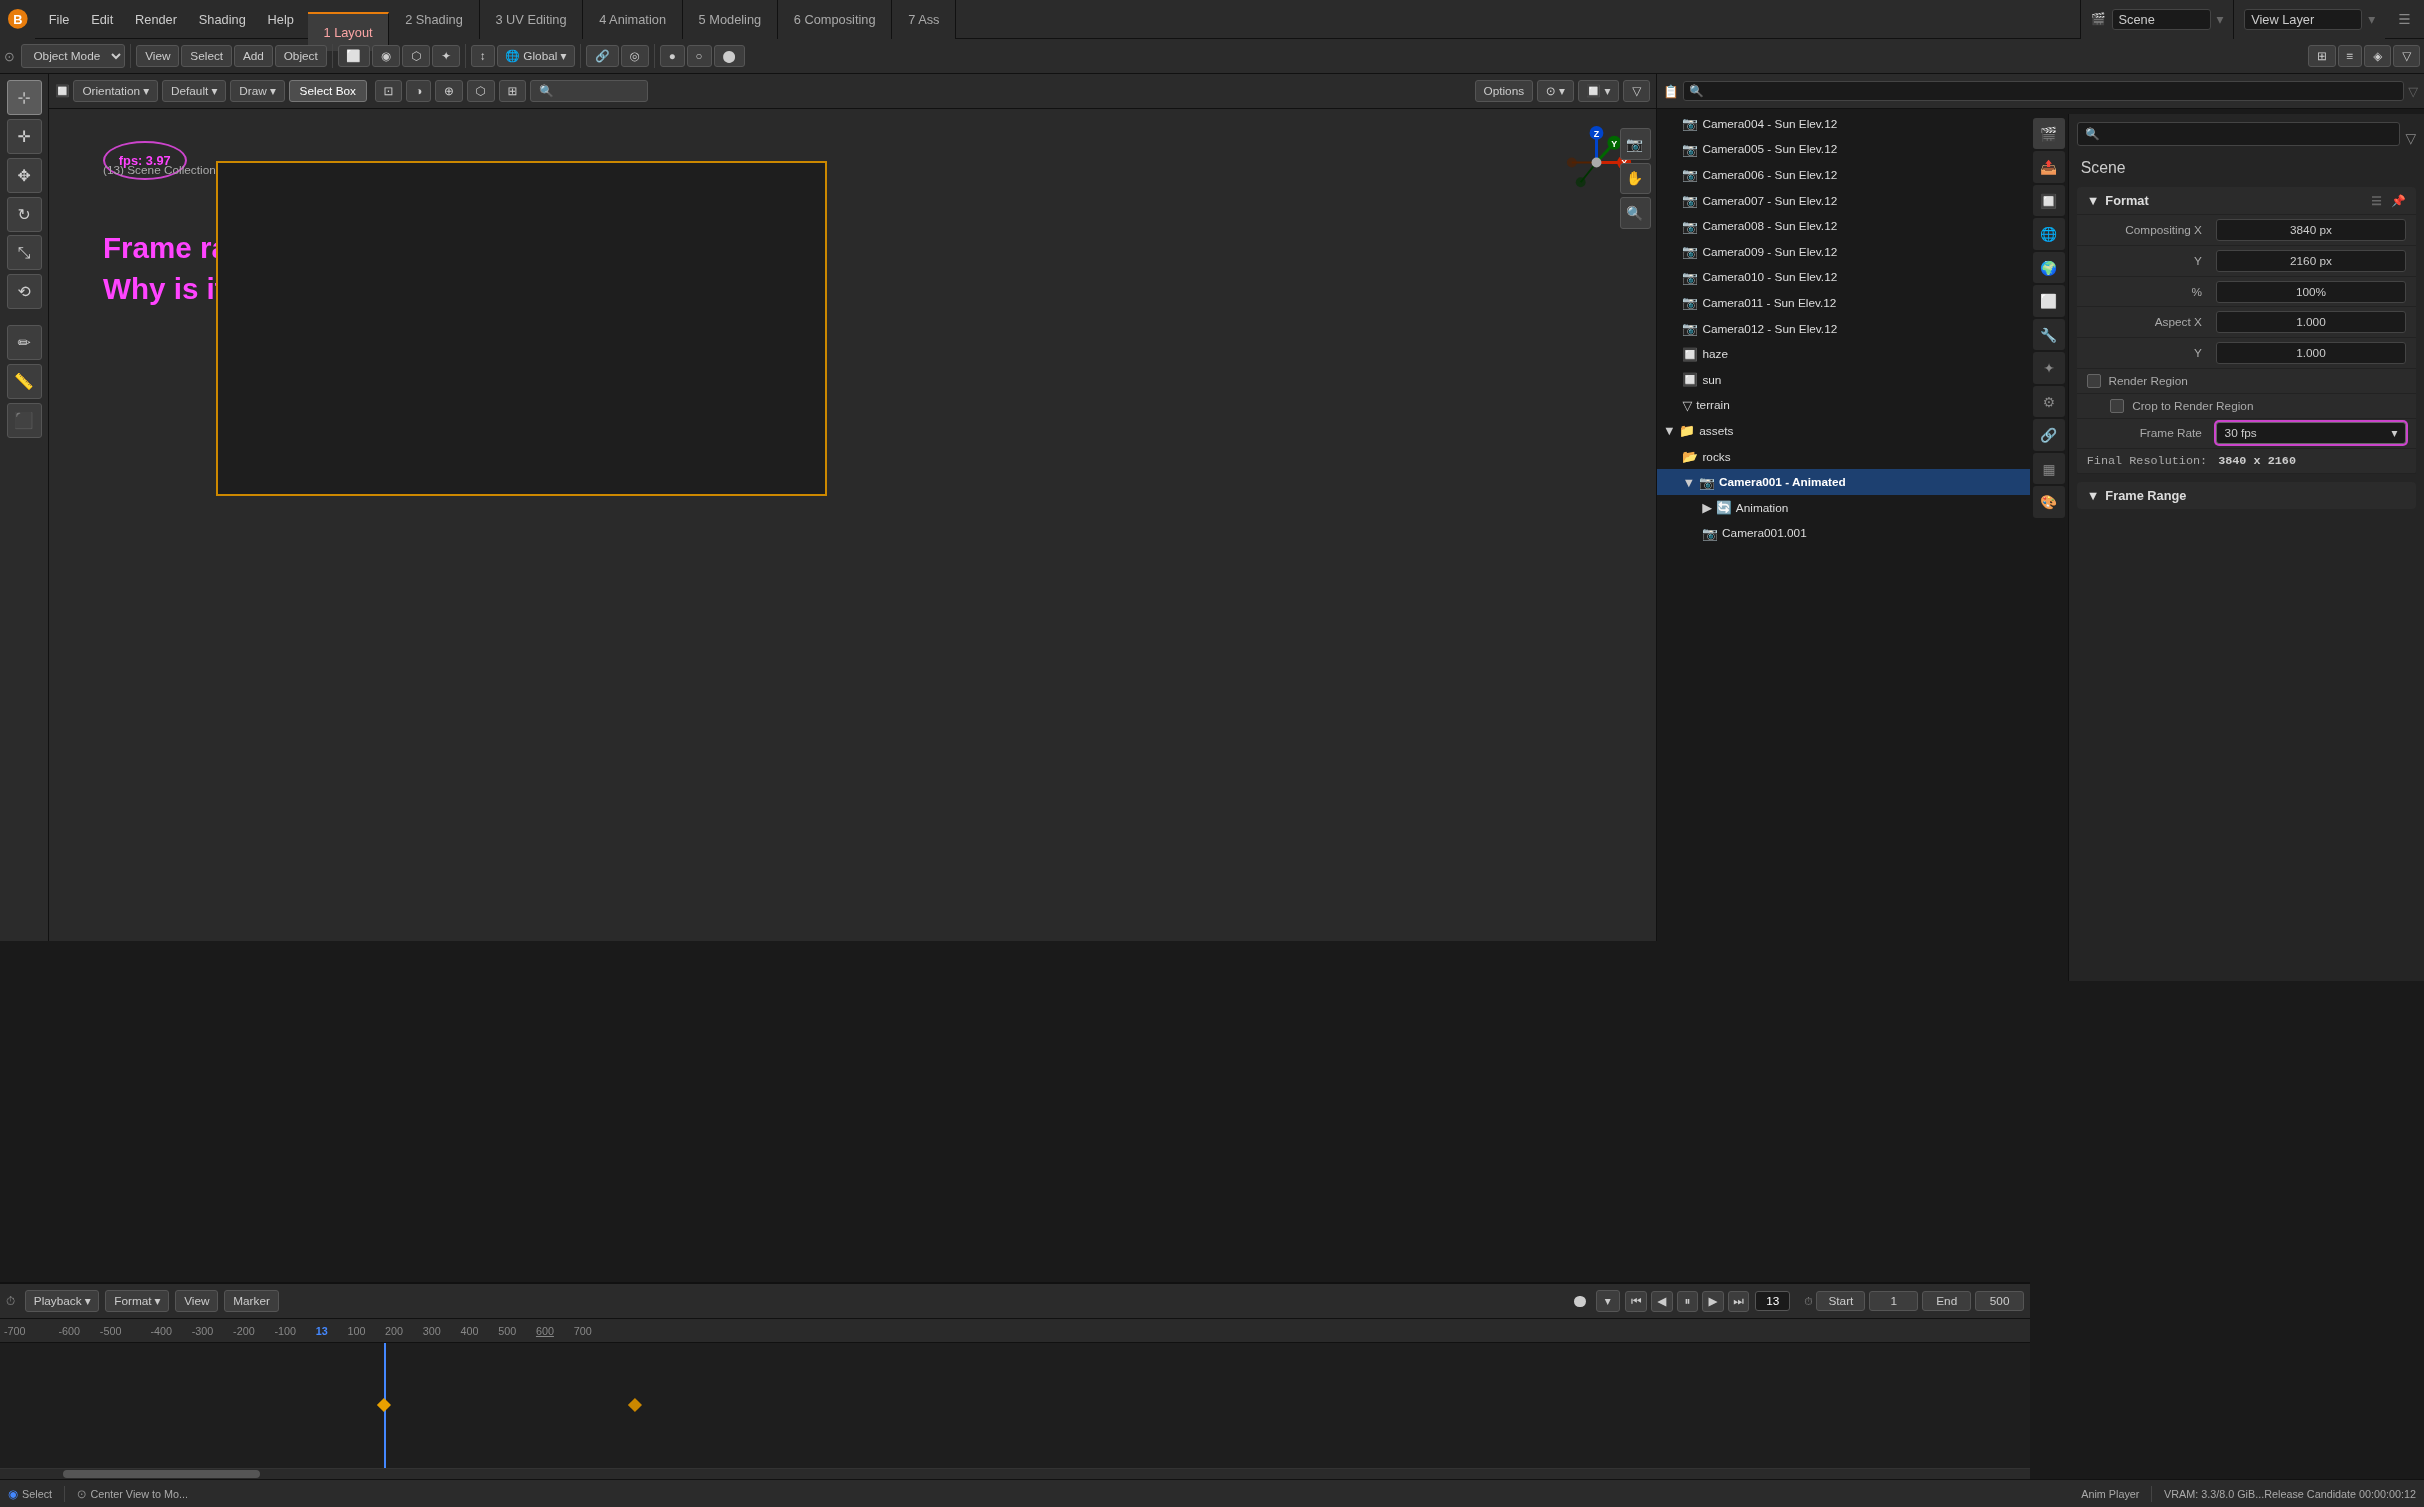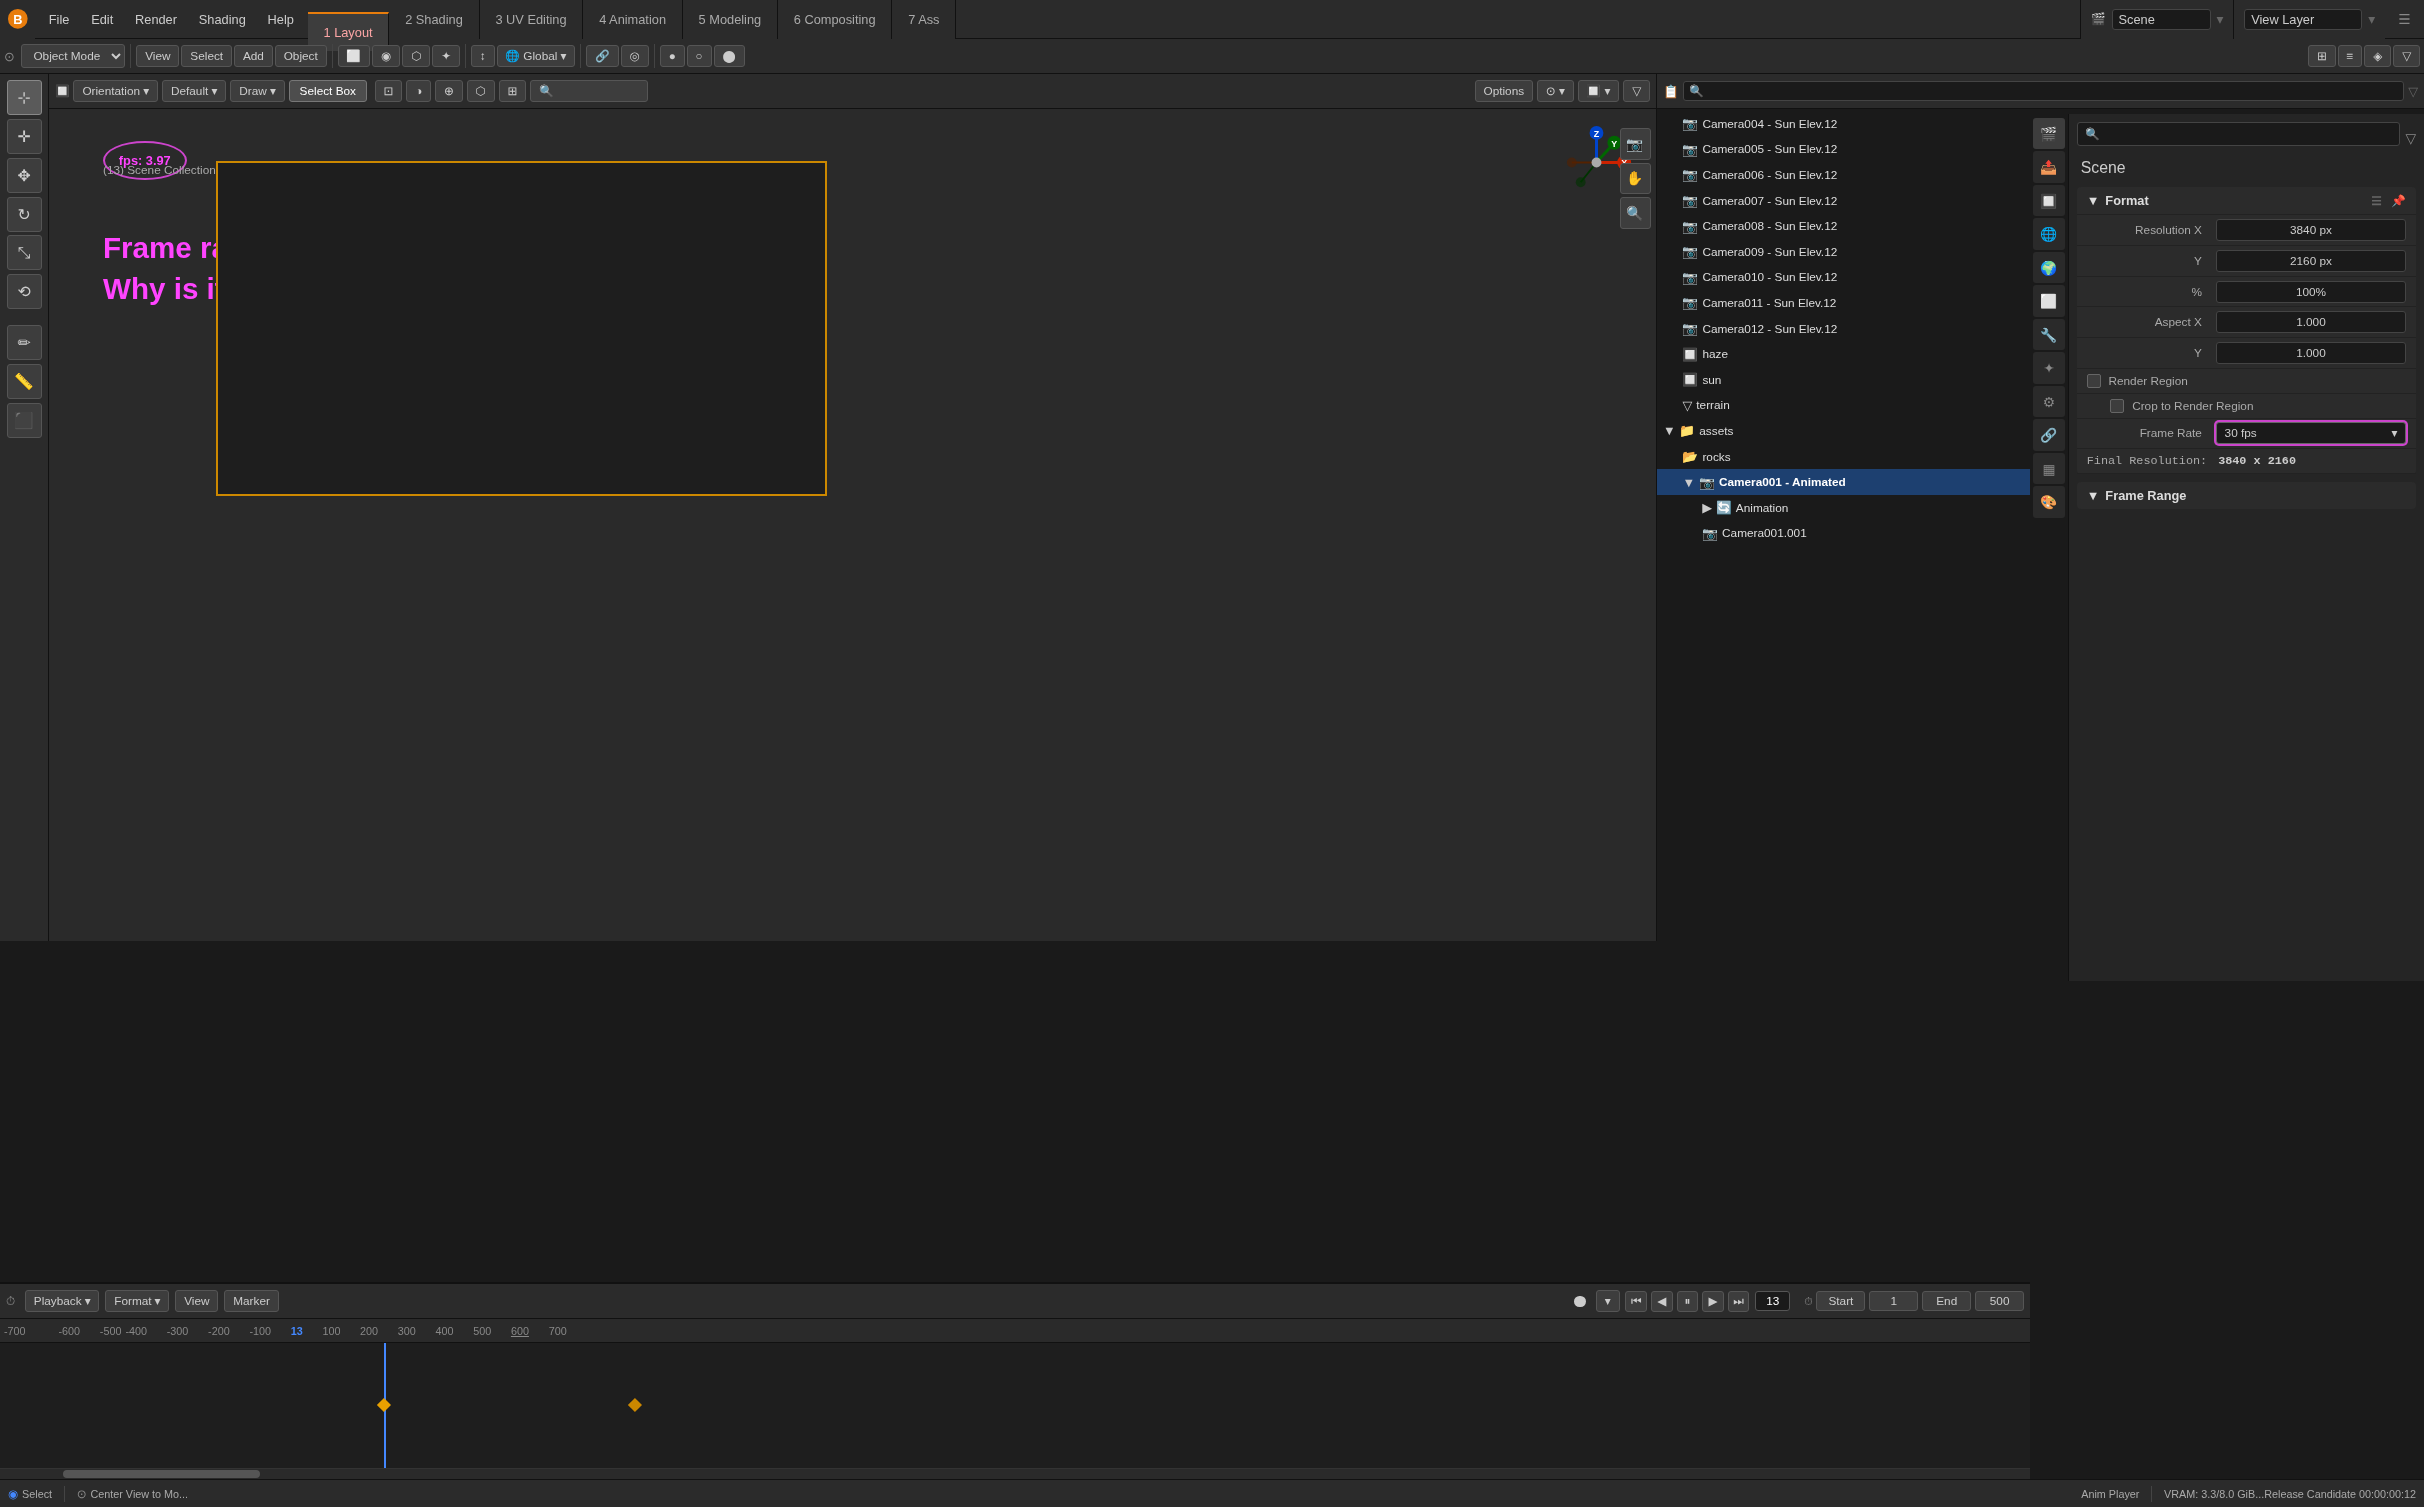--- a/index.html
+++ b/index.html
@@ -956,21 +956,21 @@
     <div class="prop-section">
       <div class="prop-section-header">
         <span>▼</span>
         <span>Format</span>
         <span style="flex:1;"></span>
         <span style="color:#666;font-size:11.8px;">☰</span>
         <span style="color:#666;font-size:11.8px;margin-left:3.9px;">📌</span>
       </div>
 
       <div class="prop-row">
-        <span class="prop-label">Resolution X</span>
+        <span class="prop-label">Compositing X</span>
         <div class="prop-value">3840 px</div>
       </div>
 
       <div class="prop-row">
         <span class="prop-label">Y</span>
         <div class="prop-value">2160 px</div>
       </div>
 
       <div class="prop-row">
         <span class="prop-label">%</span>
@@ -1055,21 +1055,21 @@
         <input class="timeline-range-input" value="Start" style="">
         <input class="timeline-range-input" value="1" style="">
         <input class="timeline-range-input" value="End" style="">
         <input class="timeline-range-input" value="500" style="">
       </div>
     </div>
 
     <div class="timeline-ruler">
       <span style="margin-right:33px;">-700</span>
       <span style="margin-right:19.7px;">-600</span>
-      <span style="margin-right:4px;">-500</span>
+      <span style="margin-right:29px;">-500</span>
       <span style="margin-right:19.7px;">-400</span>
       <span style="margin-right:19.7px;">-300</span>
       <span style="margin-right:19.7px;">-200</span>
       <span style="margin-right:19.7px;">-100</span>
       <span style="margin-right:19.7px;color:#4488ff;font-weight:bold;">13</span>
       <span style="margin-right:19.7px;">100</span>
       <span style="margin-right:19.7px;">200</span>
       <span style="margin-right:19.7px;">300</span>
       <span style="margin-right:19.7px;">400</span>
       <span style="margin-right:19.7px;">500</span>

